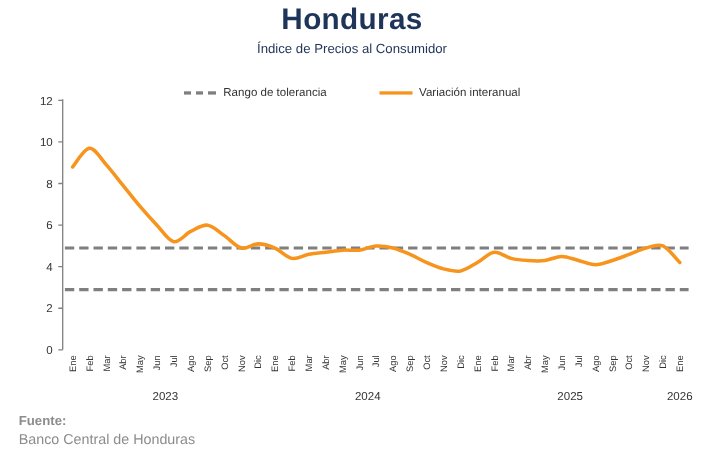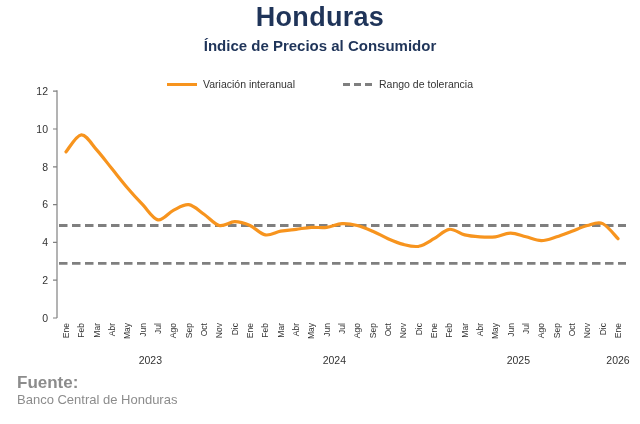--- a/index.html
+++ b/index.html
@@ -2,56 +2,56 @@
 <html style="--navy: #1F3459; --orange: #F7941E; --gray_dashed: #7F7F7F; --axis_gray: #808080; --text_dark: #333333; --footer_gray: #8C8C8C; --background: #FFFFFF;"><head>
 <meta charset="utf-8">
 <style>
   html,body{margin:0;padding:0;background:#fff;}
   .page{
     position:relative;width:640px;height:424px;background:var(--background,#fff);
     font-family:"Liberation Sans", sans-serif;overflow:hidden;border-radius:31px;
   }
   .header{position:absolute;top:2px;left:0;width:100%;text-align:center;}
   .title{font-size:27px;font-weight:bold;color:var(--navy,#1F3459);margin:0;letter-spacing:.3px;}
-  .subtitle{font-size:15px;font-weight:bold;color:var(--navy,#1F3459);margin:4px 0 0 0;}
+  .subtitle{font-size:12px;font-weight:normal;color:var(--navy,#1F3459);margin:4px 0 0 0;}
   .legend{
     position:absolute;top:78px;left:0;width:100%;
     display:flex;justify-content:center;align-items:center;gap:48px;
   }
   .legend-item{display:flex;align-items:center;gap:6px;}
   .legend-label{font-size:10.5px;color:var(--text_dark,#333);}
   .swatch{display:inline-block;width:30px;height:3px;}
   .swatch.solid{background:var(--orange,#F7941E);}
   .swatch.dashed{
     height:3px;
     background:repeating-linear-gradient(90deg,var(--gray_dashed,#7F7F7F) 0 7px,transparent 7px 11px);
   }
   .chart{position:absolute;top:0;left:0;}
   .footer{position:absolute;left:17px;top:374px;line-height:17px;}
-  .source-label{font-size:17px;font-weight:bold;color:var(--footer_gray,#808080);}
+  .source-label{font-size:12px;font-weight:bold;color:var(--footer_gray,#808080);}
   .source-name{font-size:13px;color:var(--footer_gray,#8C8C8C);}
 </style>
 </head>
 <body>
 
 <div class="page">
 
   <div class="header">
     <div class="title">Honduras</div>
     <div class="subtitle">Índice de Precios al Consumidor</div>
   </div>
 
   <div class="legend">
     <div class="legend-item">
+      <span class="swatch dashed"></span>
+      <span class="legend-label">Rango de tolerancia</span>
+    </div>
+    <div class="legend-item">
       <span class="swatch solid"></span>
       <span class="legend-label">Variación interanual</span>
-    </div>
-    <div class="legend-item">
-      <span class="swatch dashed"></span>
-      <span class="legend-label">Rango de tolerancia</span>
     </div>
   </div>
 
   <svg id="chart" class="chart" width="640" height="424" viewBox="0 0 640 424">
       <g>
         <line x1="57" y1="90.20000000000002" x2="57" y2="318" stroke="#808080" stroke-width="1.2"></line>
         <line x1="53" y1="318" x2="57" y2="318" stroke="#808080" stroke-width="1.2"></line>
         <text x="48" y="321.8" text-anchor="end" font-size="10.5" fill="#333333">0</text>
         <line x1="53" y1="280.2" x2="57" y2="280.2" stroke="#808080" stroke-width="1.2"></line>
         <text x="48" y="284" text-anchor="end" font-size="10.5" fill="#333333">2</text>

